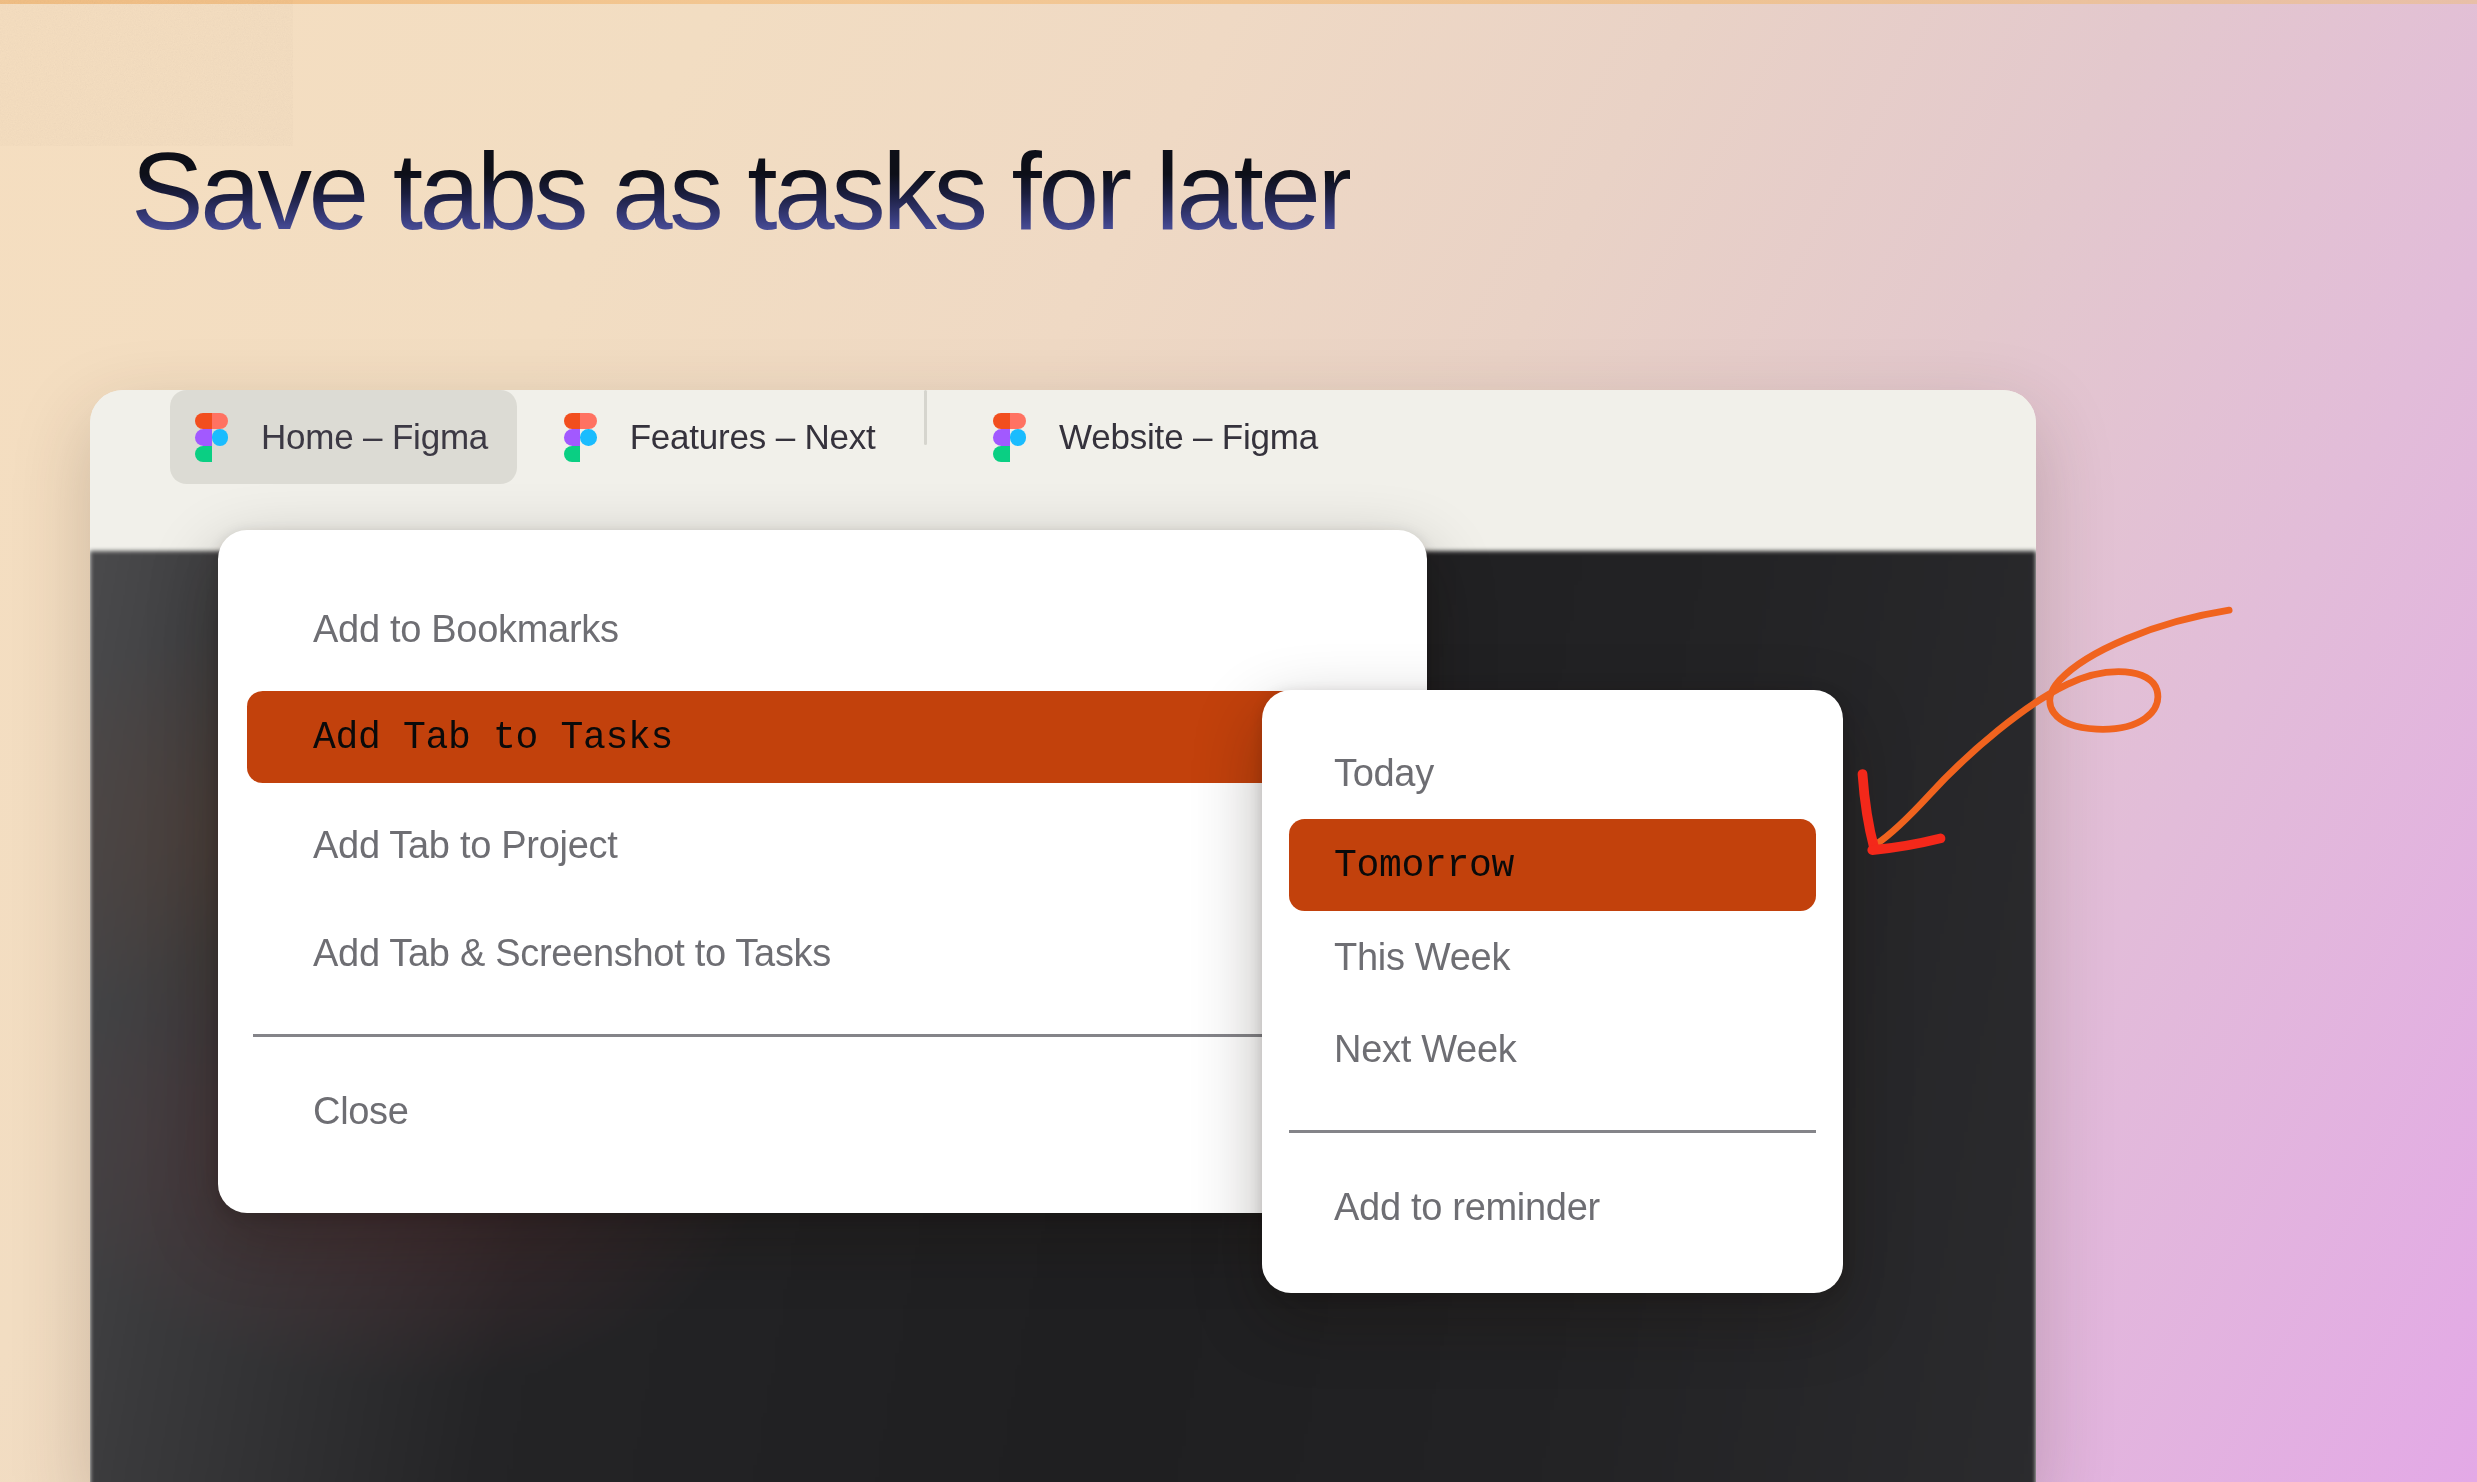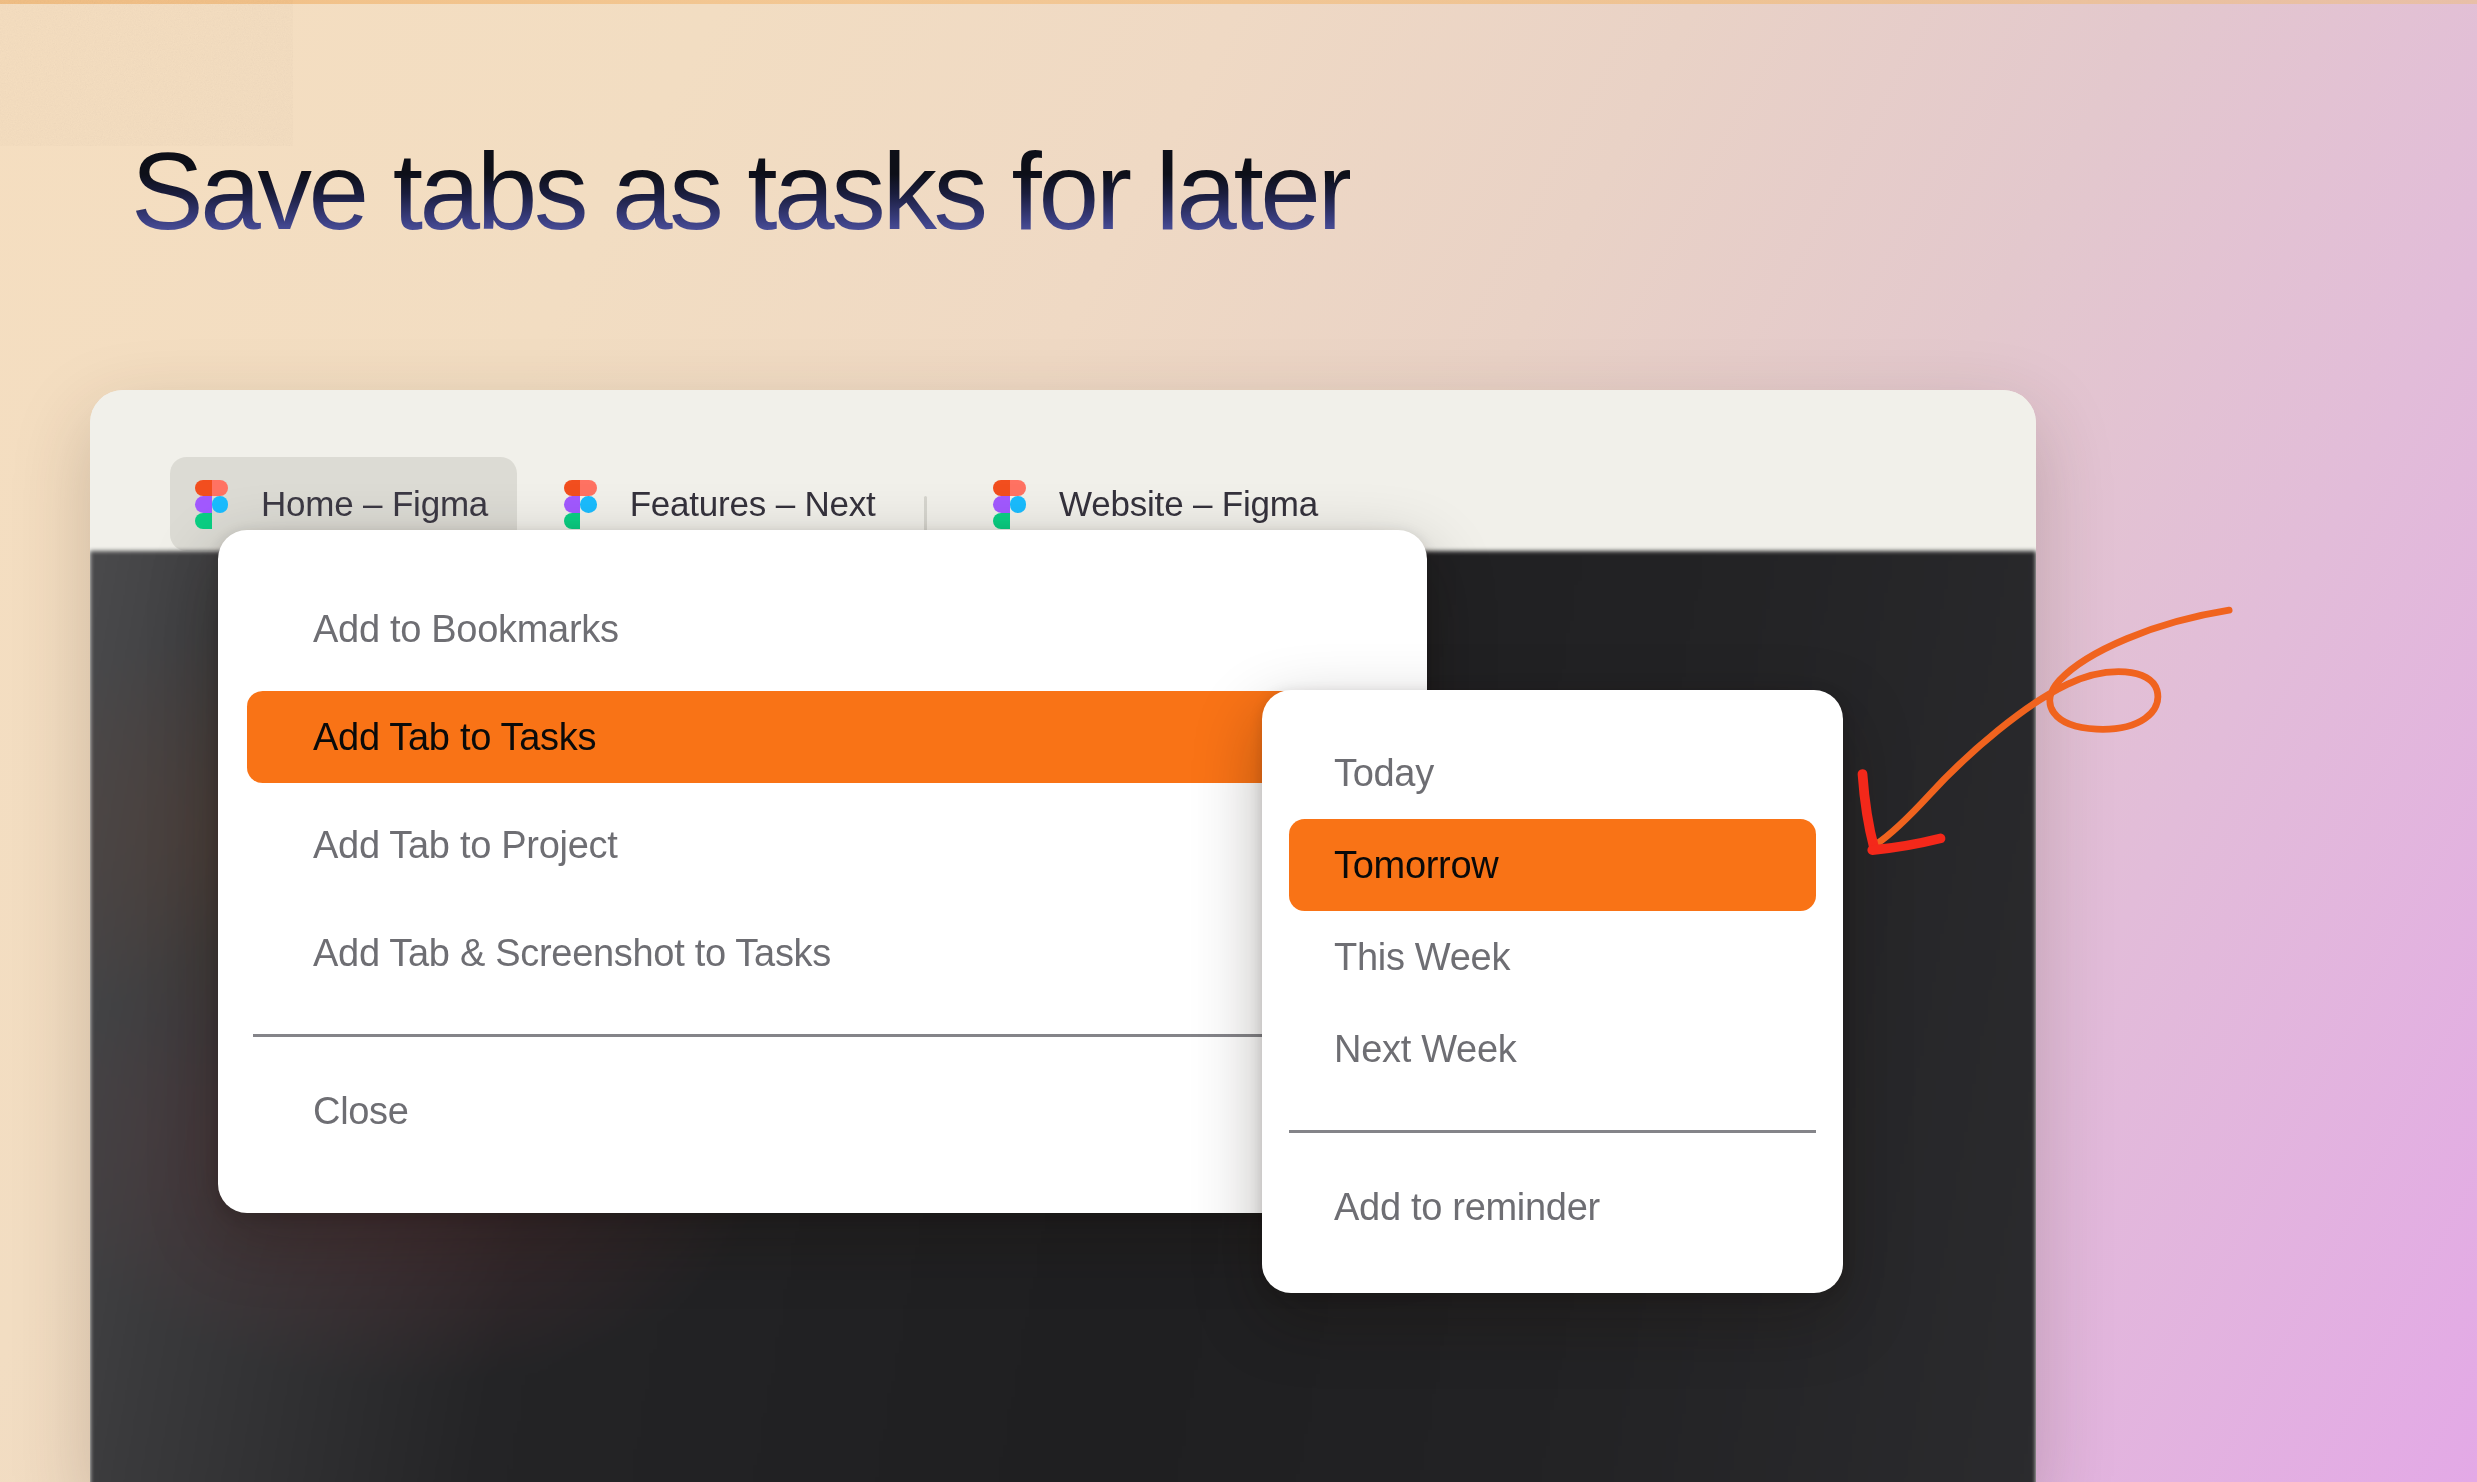--- a/index.html
+++ b/index.html
@@ -76,21 +76,21 @@
     background: #f1f0ea;
     box-shadow: 0 27px 78px rgba(60,40,30,.22);
     overflow: hidden;
   }
 
   #tabbar {
     position: relative;
     height: 161px;
     background: #f1f0ea;
     display: flex;
-    align-items: flex-end;
+    align-items: flex-start;
     padding-left: 80px;
     box-sizing: border-box;
   }
 
   .tab {
     display: flex;
     align-items: center;
     height: 94px;
     border-radius: 16.6px;
     padding: 0 29px 0 25px;
@@ -177,22 +177,23 @@
     letter-spacing: -0.3px;
     padding-left: 66px;
     box-sizing: border-box;
     margin: 16px 29px;
     border-radius: 15.6px;
     padding-right: 29px;
   }
   #menu-sub .menu-item { padding-left: 45px; margin: 0 27px; }
 
   .menu-item.selected {
-    background: #f97316;
+    background: #c2410c;
     color: #0a0a0a;
+    font-family: Liberation Mono, monospace;
   }
 
   .menu-sep {
     height: 2.9px;
     background: #6f6f74;
     margin: 35px 35px 29px 35px;
     opacity: .85;
   }
   #menu-sub .menu-sep { margin: 35px 27px 29px 27px; }
 

